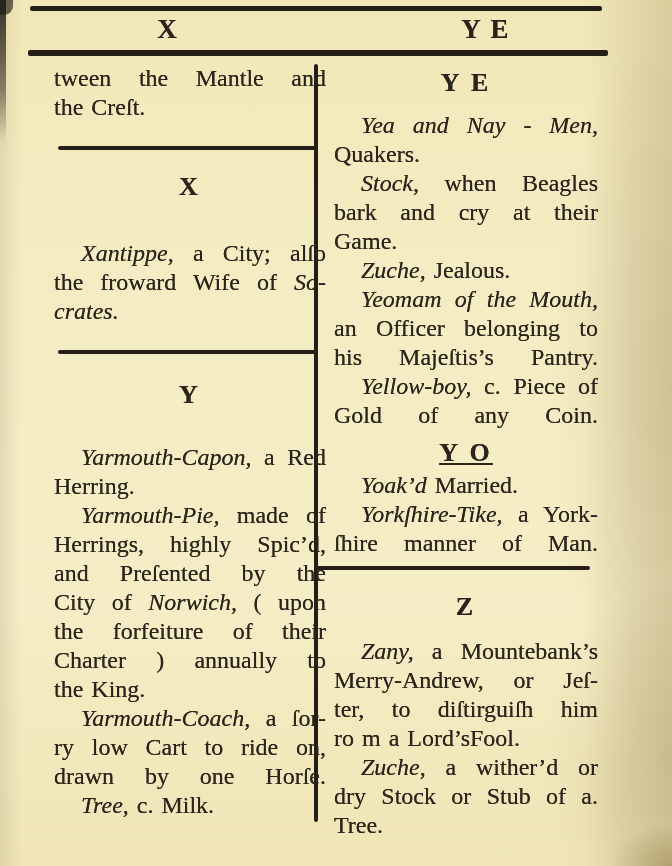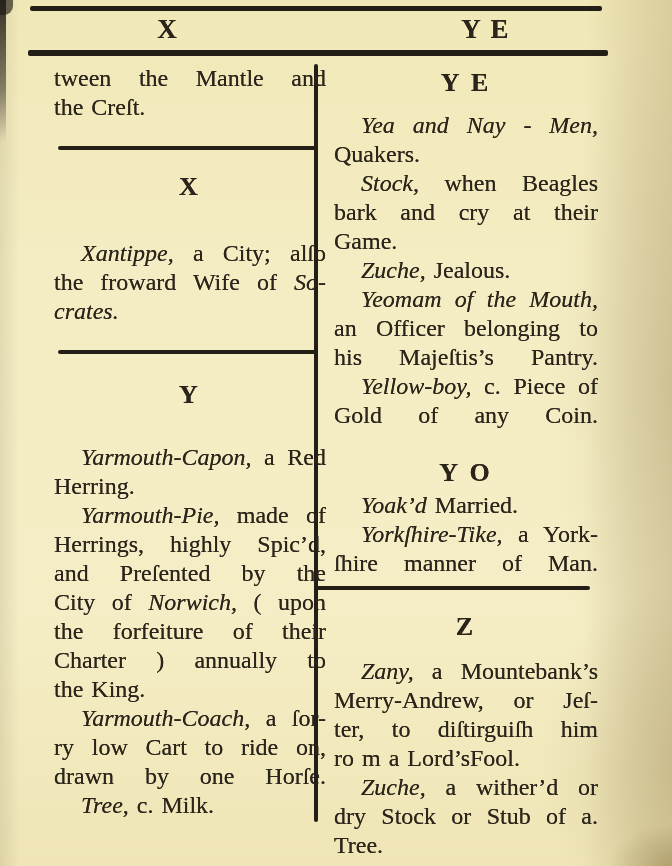--- a/index.html
+++ b/index.html
@@ -45,21 +45,21 @@
   .heading{
     text-align:center;font-weight:bold;font-size:26px;line-height:29px;letter-spacing:3px;
     text-shadow:0 0 .6px rgba(43,36,26,.85);
   }
   .rule{height:4px;background:#241f16;border-radius:2px;width:260px;margin-left:4px;}
   [data-name="rule-above-section-x"]{margin-top:24px;}
   [data-name="section-x-heading"]{margin:22px 0 38px;}
   [data-name="rule-above-section-y"]{margin-top:24px;}
   [data-name="section-y-heading"]{margin:26px 0 34px;}
   [data-name="section-ye-heading"]{margin:4px 0 14px;}
-  [data-name="section-yo-heading"]{margin:28px 0 4px;}
+  [data-name="section-yo-heading"]{margin:8px 0 4px;text-decoration:underline;}
   [data-name="rule-above-section-z"]{margin-top:8px;margin-left:-18px;width:274px;}
   [data-name="section-z-heading"]{margin:22px 0 16px;}
 </style>
 </head>
 <body data-name="scanned-book-page">
 
 <div class="edge-strip" data-name="scan-edge-artifact-left"></div>
 <div class="edge-blob" data-name="scan-corner-artifact"></div>
 
 <div id="rule-top" class="rule-h" data-name="header-rule-top"></div>

